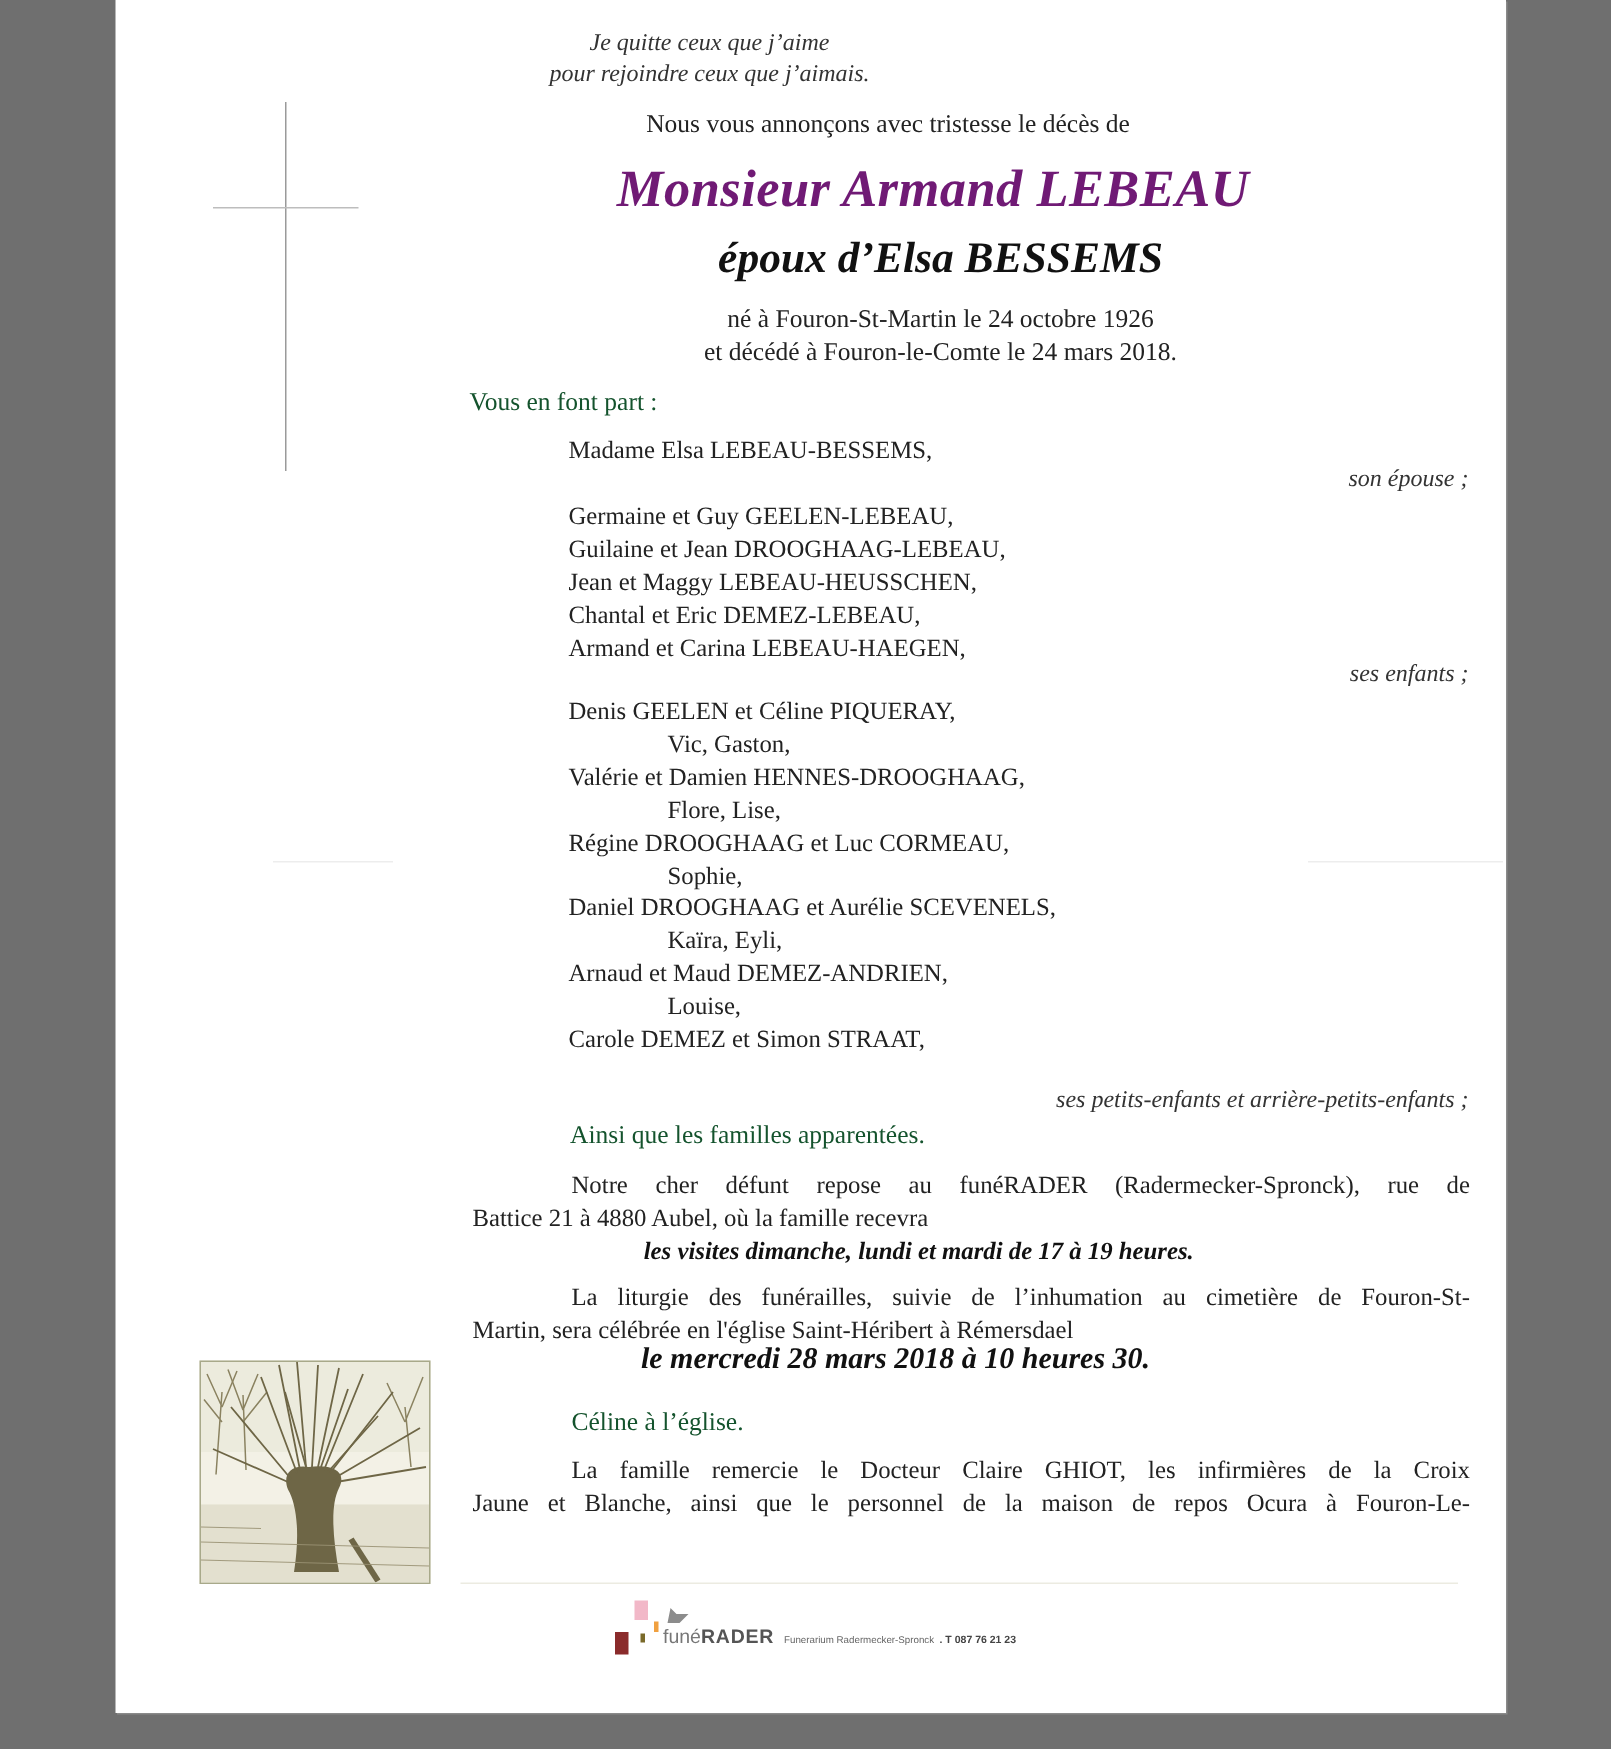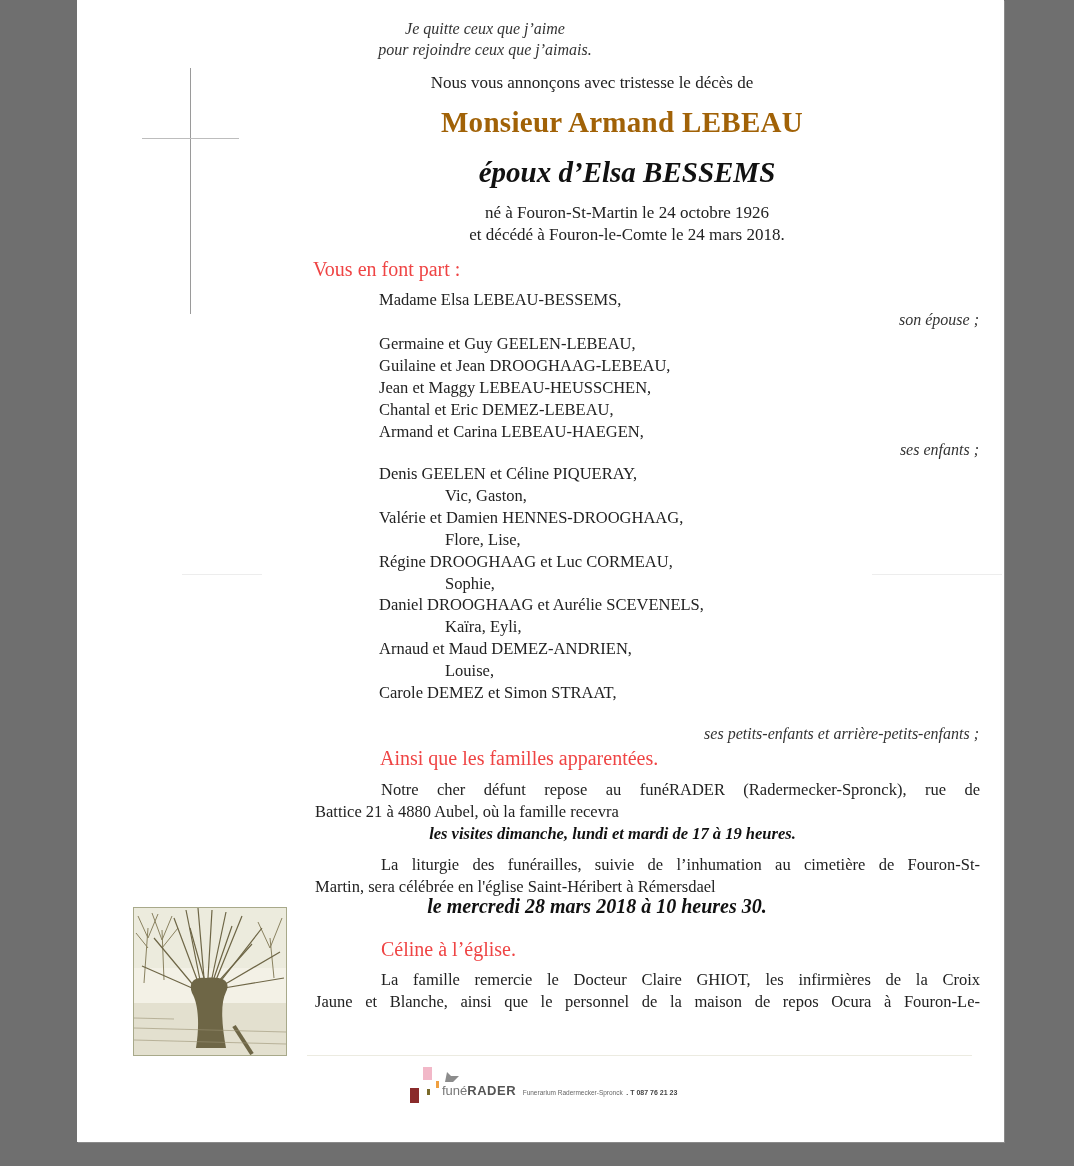--- a/index.html
+++ b/index.html
@@ -16,24 +16,24 @@
       background: #ffffff;
       box-shadow: 1px 1px 0 #8a8a8a;
     }
     .abs { position: absolute; white-space: nowrap; }
     .center { text-align: center; }
     .cross-v { position: absolute; left: 113px; top: 68px; width: 1px; height: 246px; background: #9a9a9a; }
     .cross-h { position: absolute; left: 65px; top: 138px; width: 97px; height: 1px; background: #bdbdbd; }
     .fold { position: absolute; top: 574px; height: 1px; background: #ededed; }
     .quote { font-style: italic; font-size: 16px; color: #333; line-height: 21px; }
     .announce { font-size: 17px; color: #222; }
-    .name { font-weight: bold; font-size: 29px; color: #a16207; letter-spacing: 0.3px; }
+    .name { font-style: italic; font-weight: bold; font-size: 35px; color: #701a75; letter-spacing: 0.3px; }
     .spouse { font-style: italic; font-weight: bold; font-size: 29px; color: #111; }
     .dates { font-size: 17px; line-height: 22px; color: #222; }
-    .body-txt { font-size: 20px; color: #ef4444; }
+    .body-txt { font-size: 17px; color: #14532d; }
     .role { font-style: italic; font-size: 16px; color: #333; text-align: right; }
     .fam { font-size: 16.5px; line-height: 21.9px; color: #222; }
     .para { font-size: 16.5px; line-height: 22px; color: #222; text-align: justify; }
     .bold-it { font-style: italic; font-weight: bold; color: #111; }
     .photo {
       position: absolute; left: 56px; top: 907px; width: 152px; height: 147px;
       border: 1px solid #a8a98a; overflow: hidden; background: #f1efe4;
     }
     .sep { position: absolute; left: 230px; top: 1055px; width: 665px; height: 1px; background: #ecebe1; }
     .logo { position: absolute; left: 330px; top: 1064px; width: 300px; height: 42px; }
@@ -44,21 +44,21 @@
 <div class="page">
 
   <div>
     <div class="cross-v"></div>
     <div class="cross-h"></div>
   </div>
 
   <div class="fold" style="left:105px;width:80px;"></div>
   <div class="fold" style="left:795px;width:130px;"></div>
 
-  <div class="abs center quote" style="left:378px;top:18px;width:400px;margin-left:-170px;">
+  <div class="abs center quote" style="left:366px;top:18px;width:400px;margin-left:-170px;">
     <div>Je quitte ceux que j’aime</div>
     <div>pour rejoindre ceux que j’aimais.</div>
   </div>
 
   <div class="abs center announce" style="left:290px;top:73px;width:450px;text-align:center;">Nous vous annonçons avec tristesse le décès de</div>
 
   <div class="abs center name" style="left:250px;top:106px;width:590px;">Monsieur Armand LEBEAU</div>
 
   <div class="abs center spouse" style="left:320px;top:156px;width:460px;">époux d’Elsa BESSEMS</div>
 

